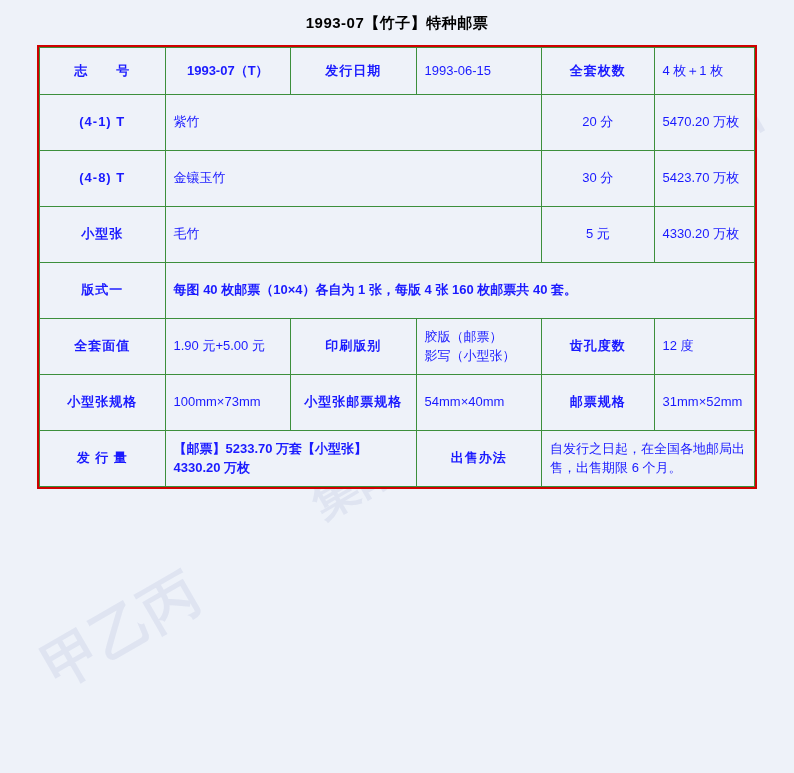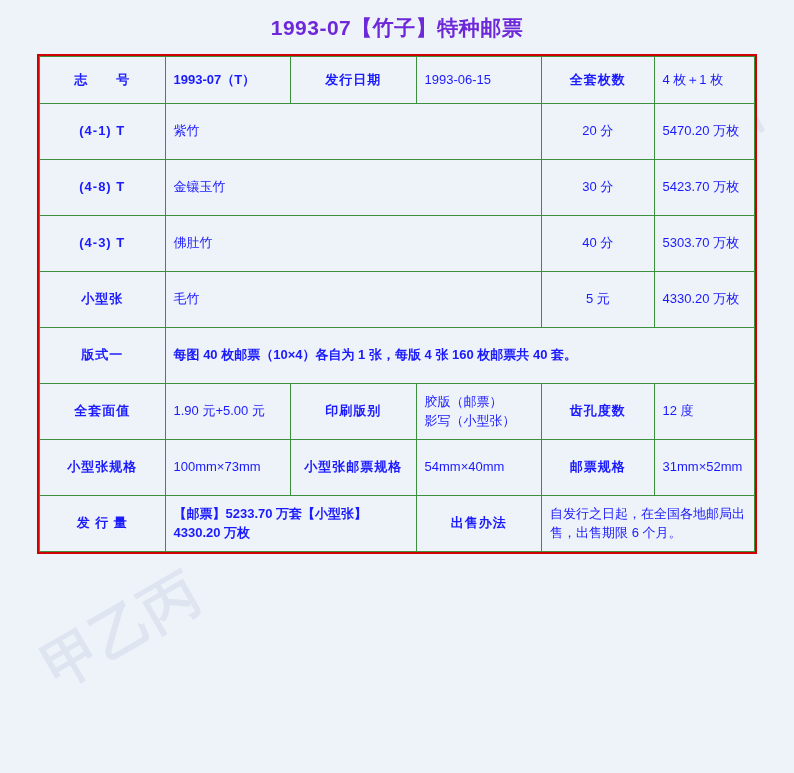--- a/index.html
+++ b/index.html
@@ -36,23 +36,23 @@
   .wm2 { left: 30px; top: 640px; }
   .wm3 { left: 300px; top: 480px; font-size: 46px; }
 
   .page {
     position: relative;
     z-index: 2;
   }
 
   .title {
     text-align: center;
-    color: #6d28d9;
+    color: #000000;
     font-weight: bold;
-    font-size: 21px;
+    font-size: 15px;
     font-family: "Liberation Sans", sans-serif;
     padding-top: 14px;
     padding-bottom: 12px;
     letter-spacing: 0.5px;
   }
 
   table.sheet {
     border-collapse: collapse;
     margin: 0 auto;
     width: 716px;
@@ -78,21 +78,21 @@
     margin: 0 auto;
     border: 2px solid #d00000;
     box-sizing: content-box;
   }
   .lbl {
     color: #c00000;
     font-weight: bold;
     text-align: center;
     letter-spacing: 1px;
   }
-  .ctr { }
+  .ctr { text-align: center; }
   .red { color: #c00000; }
   .magenta { color: #cc00cc; font-weight: bold; }
   .bold { font-weight: bold; }
   .right-red { color: #c00000; text-align: center; }
   .tall { height: 56px; }
   .h1row td { height: 34px; }
   .two-line { line-height: 1.5; }
 </style>
 </head>
 <body>
@@ -135,26 +135,20 @@
       <td class="red">5470.20 万枚</td>
     </tr>
 
     <tr class="tall">
       <td class="lbl">(4-8) T</td>
       <td colspan="3">金镶玉竹</td>
       <td class="right-red">30 分</td>
       <td class="red">5423.70 万枚</td>
     </tr>
 
-    <tr class="tall">
-      <td class="lbl">(4-3) T</td>
-      <td colspan="3">佛肚竹</td>
-      <td class="right-red">40 分</td>
-      <td class="red">5303.70 万枚</td>
-    </tr>
 
 
     <tr class="tall">
       <td class="lbl">小型张</td>
       <td colspan="3">毛竹</td>
       <td class="right-red">5 元</td>
       <td class="red">4330.20 万枚</td>
     </tr>
 
     <tr class="tall">

